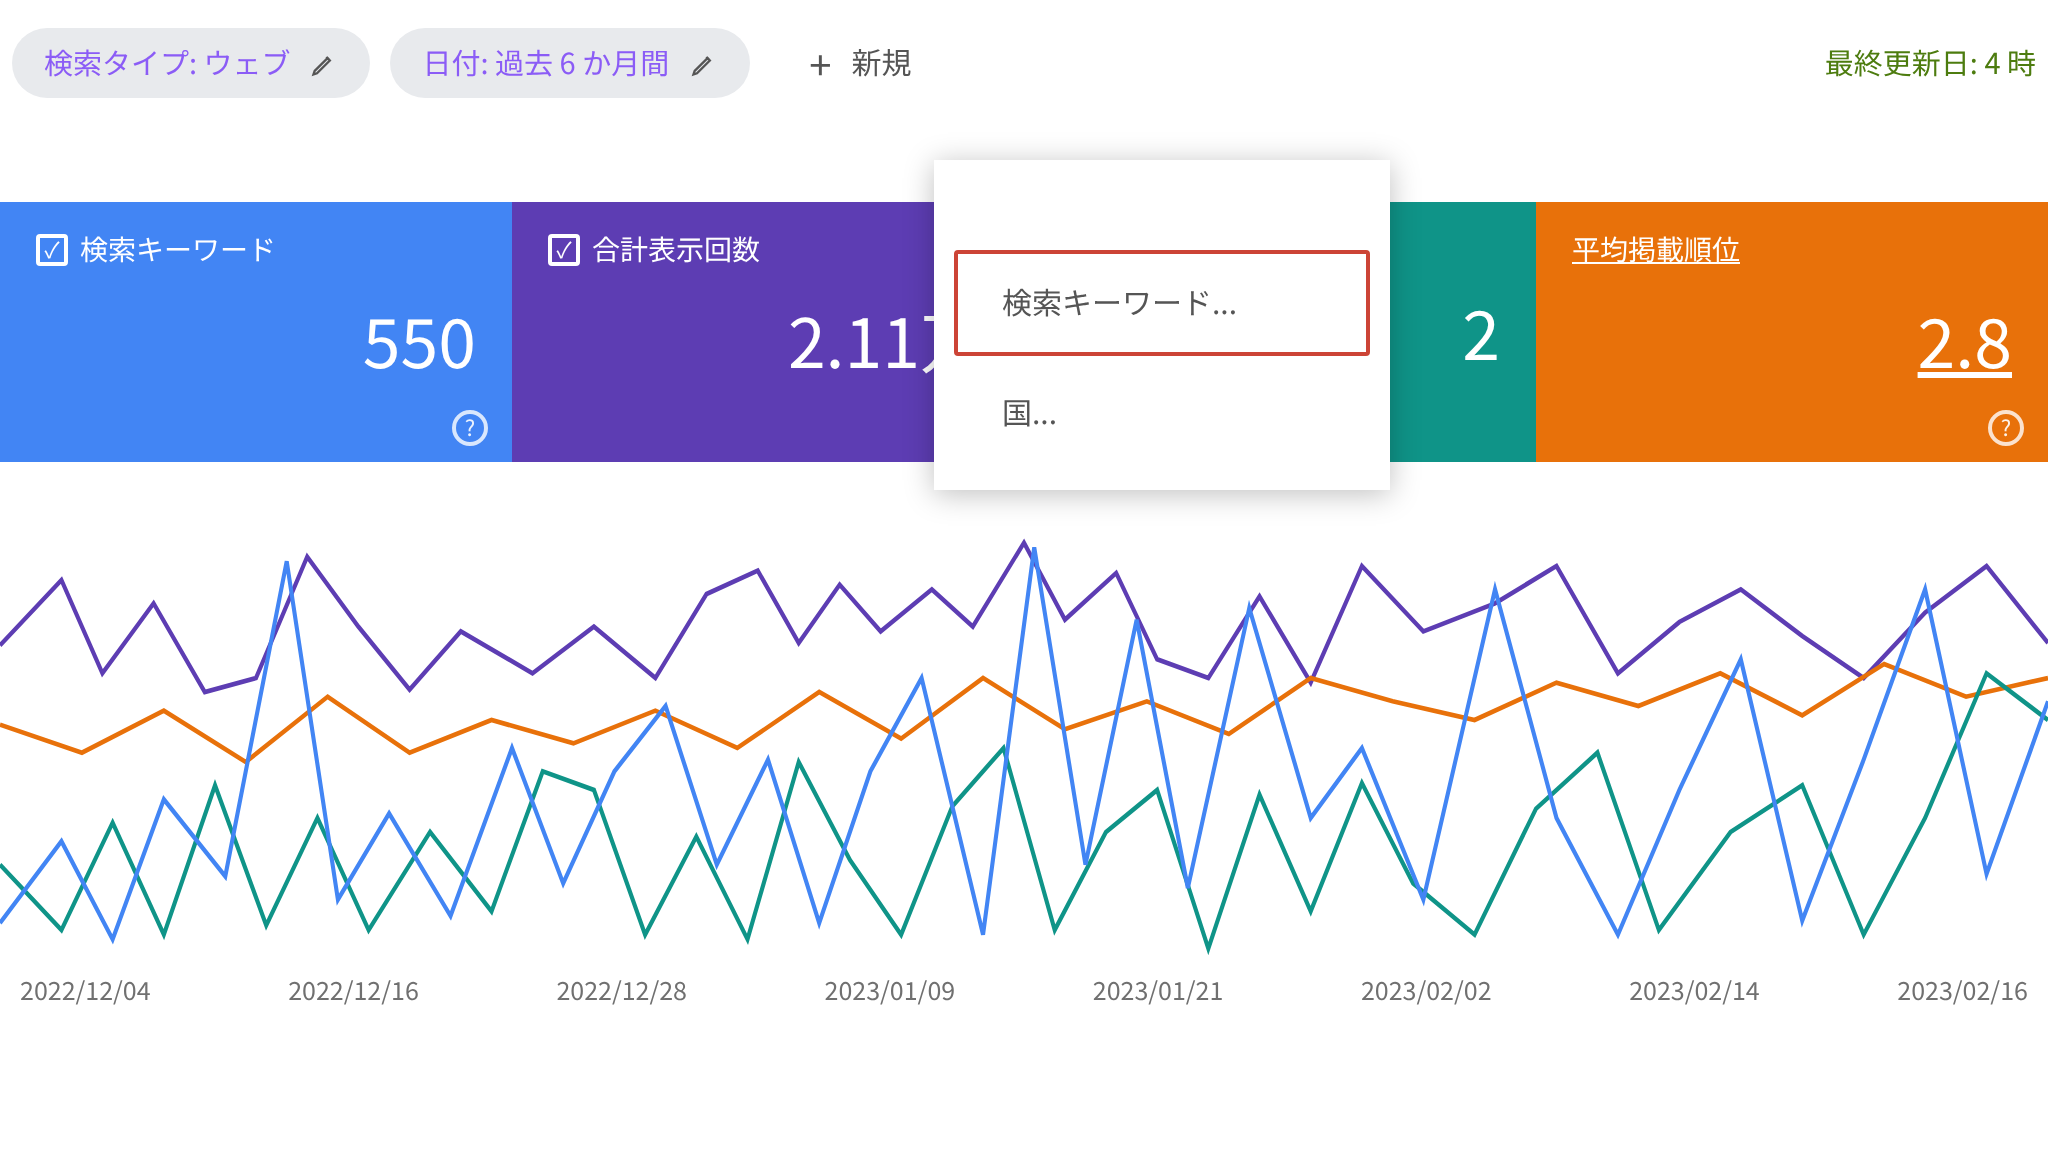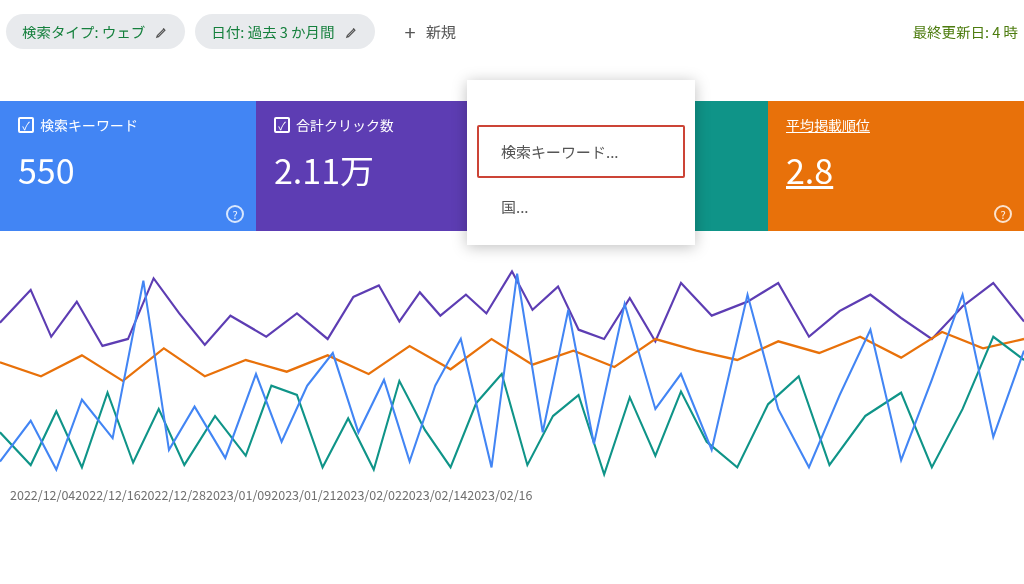--- a/index.html
+++ b/index.html
@@ -18,21 +18,21 @@
       position: relative;
     }
     .filter-pill {
       display: inline-flex;
       align-items: center;
       background: #e8eaed;
       border-radius: 18px;
       padding: 7px 16px;
       margin-right: 10px;
       font-size: 14.5px;
-      color: #15803d;
+      color: #8b5cf6;
       cursor: pointer;
       gap: 10px;
     }
     .filter-pill .pencil {
       font-size: 13px;
       color: #555;
     }
     .add-new {
       display: inline-flex;
       align-items: center;
@@ -92,20 +92,21 @@
     .metric-label {
       display: flex;
       align-items: center;
       gap: 6px;
       font-size: 14px;
     }
     .metric-value {
       font-size: 34px;
       font-weight: 400;
       margin-top: 10px;
+      text-align: right;
     }
     .checkbox-ic {
       display: inline-flex;
       width: 16px; height: 16px;
       border: 2px solid #fff;
       border-radius: 2px;
       align-items: center; justify-content: center;
       font-size: 11px;
       line-height: 1;
     }
@@ -131,20 +132,21 @@
       height: 260px;
       margin-top: 38px;
     }
     .chart-svg {
       width: 100%;
       height: 210px;
       display: block;
     }
     .x-axis {
       display: flex;
+      justify-content: space-between;
       padding: 6px 10px 0 10px;
       font-size: 12.5px;
       color: #707070;
     }
     .pencil-svg {
       width: 14px; height: 14px;
       display: block;
     }
   </style>
 </head>
@@ -154,21 +156,21 @@
   <div class="filter-pill">
     <span>検索タイプ: ウェブ</span>
     <span class="pencil">
       <svg class="pencil-svg" viewBox="0 0 24 24" fill="none" stroke="#555" stroke-width="2">
           <path d="M3 21l3-1 11-11-2-2L4 18l-1 3z"></path>
           <path d="M14 6l2 2"></path>
         </svg>
     </span>
   </div>
   <div class="filter-pill">
-    <span>日付: 過去 3 か月間</span>
+    <span>日付: 過去 6 か月間</span>
     <span class="pencil">
       <svg class="pencil-svg" viewBox="0 0 24 24" fill="none" stroke="#555" stroke-width="2">
           <path d="M3 21l3-1 11-11-2-2L4 18l-1 3z"></path>
           <path d="M14 6l2 2"></path>
         </svg>
     </span>
   </div>
   <div class="add-new">
     <span class="plus">+</span>
     <span>新規</span>
@@ -187,21 +189,21 @@
     <div class="metric-label">
       <span class="checkbox-ic">✓</span>
       <span>検索キーワード</span>
     </div>
     <div class="metric-value">550</div>
     <div class="help-ic">?</div>
   </div>
   <div class="metric m-purple">
     <div class="metric-label">
       <span class="checkbox-ic">✓</span>
-      <span>合計クリック数</span>
+      <span>合計表示回数</span>
     </div>
     <div class="metric-value">2.11万</div>
     <div class="help-ic">?</div>
   </div>
   <div class="metric m-teal">
     <div class="metric-label">
       <span class="checkbox-ic">✓</span>
       <span></span>
     </div>
     <div class="metric-value">2</div>

